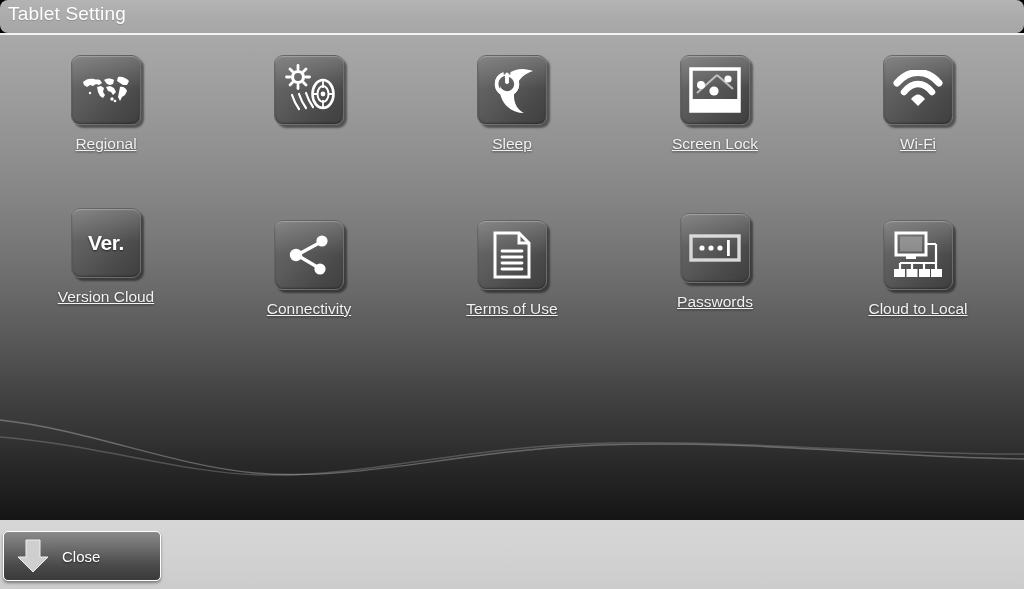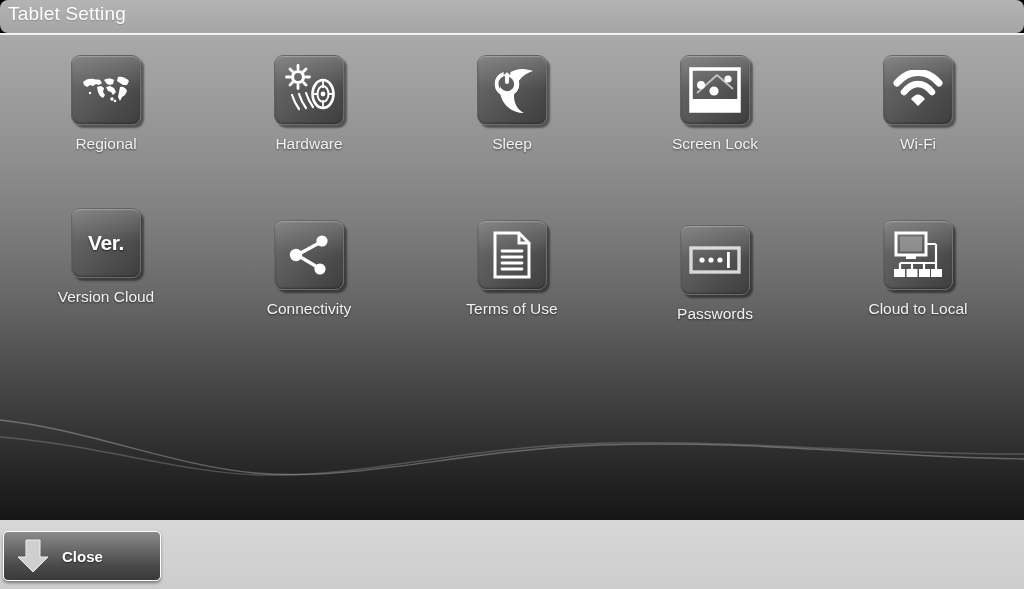--- a/index.html
+++ b/index.html
@@ -123,20 +123,21 @@
     letter-spacing: -0.3px;
     text-shadow: 0 1px 2px rgba(0,0,0,0.6);
     white-space: nowrap;
   }
   .icon-label {
     margin-top: 10px;
     font-size: 15.5px;
     color: #f2f2f2;
     text-shadow: 0 1px 2px rgba(0,0,0,0.55);
     white-space: nowrap;
+    text-decoration: underline;
   }
 
   
   #taskbar {
     position: absolute;
     left: 0; top: 520px;
     width: 1024px;
     height: 69px;
     background: linear-gradient(to bottom, #d7d7d7 0%, #d2d2d2 50%, #cccccc 100%);
   }
@@ -146,21 +147,20 @@
     top: 11px;
     width: 158px;
     height: 50px;
     border-radius: 5px;
     background: linear-gradient(to bottom, #8a8a8a 0%, #6a6a6a 35%, #4a4a4a 70%, #3a3a3a 100%);
     border: 1px solid #ffffff;
     box-sizing: border-box;
     box-shadow: 0 2px 3px rgba(0,0,0,0.4);
     display: flex;
     align-items: center;
-    font-weight: bold;
   }
   #close-button .arrow-wrap {
     width: 58px;
     display: flex;
     justify-content: center;
     align-items: center;
   }
   #close-button .close-label {
     color: #ffffff;
     font-size: 15px;
@@ -228,21 +228,20 @@
               <ellipse cx="42" cy="30" rx="10.5" ry="14" fill="none" stroke-width="2.6"></ellipse>
               <ellipse cx="42" cy="30" rx="5.5" ry="8" fill="none" stroke-width="2"></ellipse>
               <circle cx="42" cy="30" r="2.4" fill="#ffffff" stroke="none"></circle>
               <line x1="42" y1="16.5" x2="42" y2="24" stroke-width="1.8"></line>
               <line x1="42" y1="36" x2="42" y2="43.5" stroke-width="1.8"></line>
               <line x1="31.8" y1="30" x2="37" y2="30" stroke-width="1.8"></line>
               <line x1="47" y1="30" x2="52" y2="30" stroke-width="1.8"></line>
             </g>
           </svg>
         </div>
-        <div class="icon-label">Hardware</div>
       </div>
 
       <div class="icon-cell" style="left:613px; top:20px;">
         <div class="icon-tile">
           <svg width="52" height="46" viewBox="0 0 52 46">
             <rect x="2" y="2" width="48" height="42" fill="none" stroke="#ffffff" stroke-width="3.5"></rect>
             <rect x="2" y="32" width="48" height="12" fill="#ffffff"></rect>
             <g stroke="#cfcfcf" stroke-width="2" opacity="0.85">
               <line x1="8" y1="26" x2="28" y2="8"></line>
               <line x1="28" y1="8" x2="44" y2="22"></line>
@@ -316,21 +315,21 @@
               <line x1="11" y1="23" x2="33" y2="36"></line>
             </g>
             <circle cx="10" cy="23" r="6.2" fill="#ffffff"></circle>
             <circle cx="36" cy="9" r="5.6" fill="#ffffff"></circle>
             <circle cx="34" cy="37" r="5.6" fill="#ffffff"></circle>
           </svg>
         </div>
         <div class="icon-label">Connectivity</div>
       </div>
 
-      <div class="icon-cell" style="left:613px; top:190px;">
+      <div class="icon-cell" style="left:613px; top:178px;">
         <div class="icon-tile">
           <svg width="52" height="28" viewBox="0 0 52 28">
             <rect x="2" y="2" width="48" height="24" fill="none" stroke="#d8d8d8" stroke-width="3.4"></rect>
             <circle cx="13" cy="14" r="2.6" fill="#ffffff"></circle>
             <circle cx="22" cy="14" r="2.6" fill="#ffffff"></circle>
             <circle cx="31" cy="14" r="2.6" fill="#ffffff"></circle>
             <rect x="38" y="6" width="2.8" height="16" fill="#ffffff"></rect>
           </svg>
         </div>
         <div class="icon-label">Passwords</div>

